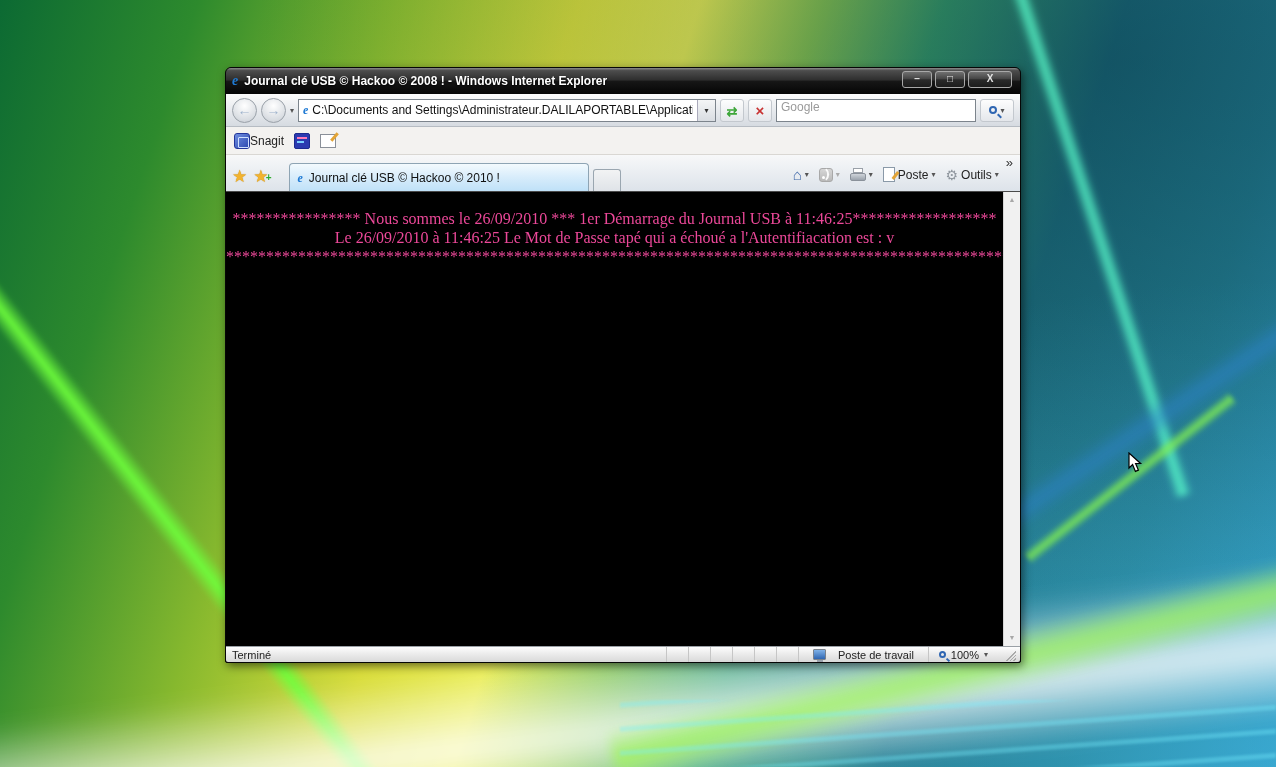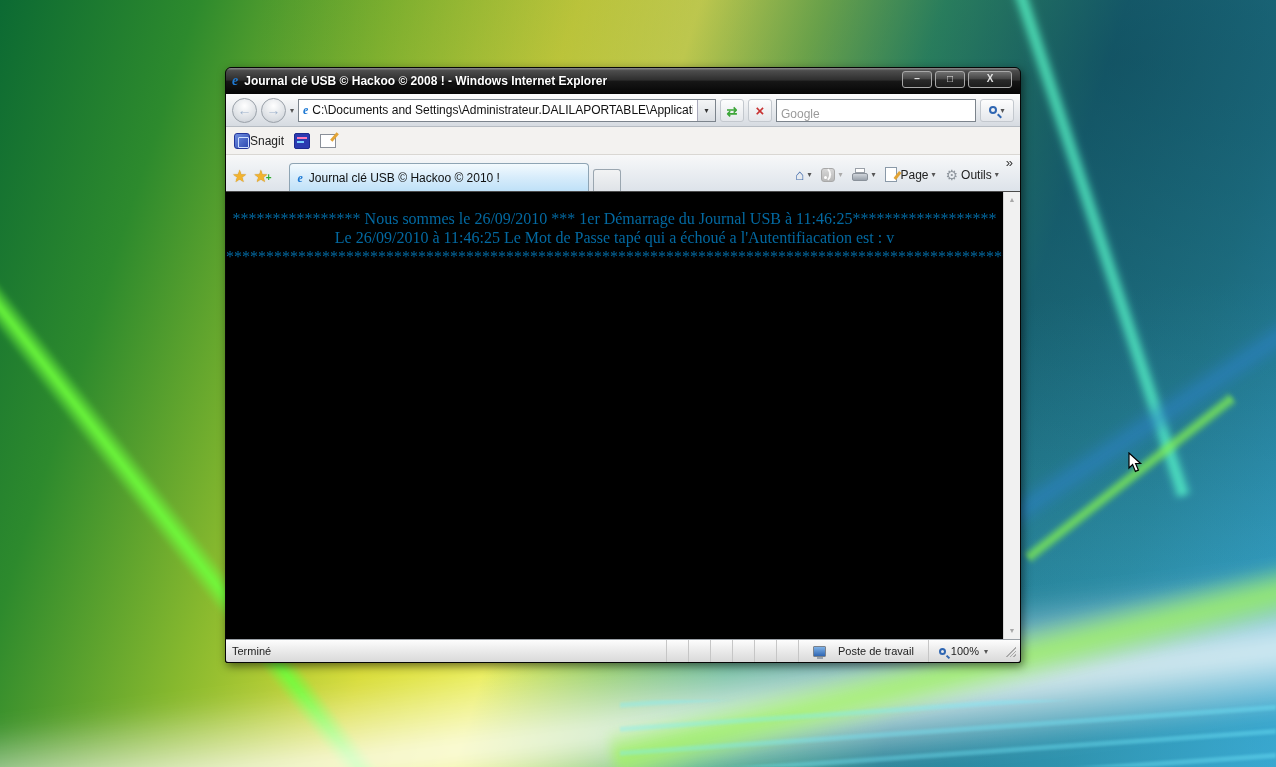--- a/index.html
+++ b/index.html
@@ -93,21 +93,21 @@
     flex:1; height:23px; background:#fff; border:1px solid #7c848c; display:flex; align-items:center; padding:0 0 0 4px; gap:4px;
   }
   .addr-input { flex:1; border:none; outline:none; font-size:12px; color:#111; height:19px; font-family:"Liberation Sans", sans-serif; background:transparent; }
   .addr-drop {
     width:18px; height:21px; border-left:1px solid #aab; text-align:center; font-size:8px; color:#333; line-height:21px;
     background:linear-gradient(#f4f5f6,#d9dde2);
   }
   .sq-btn { width:24px; height:23px; border:1px solid #c3c8ce; border-radius:3px; background:linear-gradient(#fdfdfd,#e4e7eb); text-align:center; line-height:21px; }
   .refresh-glyph { color:#3da639; font-weight:bold; font-size:13px; }
   .stop-glyph { color:#c83232; font-weight:bold; font-size:15px; }
-  .search-wrap { width:200px; height:23px; background:#fff; border:1px solid #7c848c; display:flex; align-items:flex-end; padding:0 4px; }
+  .search-wrap { width:200px; height:23px; background:#fff; border:1px solid #7c848c; display:flex; align-items:flex-start; padding:0 4px; }
   .search-input { flex:1; border:none; outline:none; font-size:12px; color:#111; font-family:"Liberation Sans", sans-serif; }
   .search-input::placeholder { color:#9a9a9a; }
   .search-btn { width:34px; height:23px; border:1px solid #c3c8ce; border-radius:3px; background:linear-gradient(#fdfdfd,#e4e7eb); display:flex; align-items:center; justify-content:center; gap:3px; }
   .magnifier { width:8px; height:8px; border:2px solid #2f66b2; border-radius:50%; position:relative; }
   .magnifier::after { content:""; position:absolute; width:5px; height:2px; background:#2f66b2; transform:rotate(45deg); left:6px; top:7px; }
 
   
   .snagit-bar { height:28px; background:#f3f2f0; border-bottom:1px solid #d9d7d3; display:flex; align-items:center; padding:0 8px; gap:10px; }
   .snagit-main { display:flex; align-items:center; }
   .snagit-logo { width:16px; height:16px; border-radius:3px; background:linear-gradient(135deg,#6f8fe0,#2b47b0); border:1px solid #22359a; position:relative; }
@@ -145,29 +145,29 @@
   .page-ico::after { content:""; position:absolute; right:-3px; bottom:1px; width:3px; height:9px; background:#e2a437; transform:rotate(38deg); }
   .gear-glyph { font-size:14px; color:#8f969e; line-height:14px; }
   .overflow-chevron { font-size:13px; color:#333; padding:0 3px 10px 2px; align-self:flex-start; }
 
   
   .content {
     flex:1; background:#000; border-top:1px solid #4a4a4a; position:relative; overflow:hidden;
   }
   .page-text { position:absolute; left:0; right:17px; top:0; bottom:0; padding-top:17px; text-align:center; }
   .page-line {
-    font-family:"Liberation Serif", serif; font-size:16px; line-height:19px; color:#0369a1; white-space:nowrap;
+    font-family:"Liberation Serif", serif; font-size:16px; line-height:19px; color:#ec4899; white-space:nowrap;
   }
   .scrollbar { position:absolute; right:0; top:0; bottom:0; width:17px; background:#f1f1f1; border-left:1px solid #d6d6d6; }
   .sb-arrow { position:absolute; left:0; width:16px; height:16px; text-align:center; font-size:7px; color:#a8a8a8; line-height:16px; }
   .sb-up { top:0; } .sb-down { bottom:0; }
 
   
   .statusbar {
-    height:23px; background:linear-gradient(#fdfdfd,#ececec 45%,#d9d9d9);
+    height:16px; background:linear-gradient(#fdfdfd,#ececec 45%,#d9d9d9);
     border-top:1px solid #9aa0a6; display:flex; align-items:center; font-size:11px; color:#222; padding:0 4px;
     border-radius:0 0 2px 2px;
   }
   .status-text { padding-left:2px; }
   .status-seps { margin-left:auto; display:flex; height:100%; }
   .status-seps i { width:22px; border-left:1px solid #c6c6c6; height:100%; }
   .status-zone { display:flex; align-items:center; gap:12px; padding:0 14px; border-left:1px solid #c6c6c6; height:100%; }
   .pc-ico { width:13px; height:11px; border:1px solid #7a828c; border-radius:1px; background:linear-gradient(#7fb2e8,#2f66b2); position:relative; }
   .pc-ico::after { content:""; position:absolute; left:3px; bottom:-3px; width:6px; height:2px; background:#9aa2ac; }
   .status-zoom { display:flex; align-items:center; gap:5px; padding:0 10px; border-left:1px solid #c6c6c6; height:100%; }
@@ -253,21 +253,21 @@
         </div>
         <div class="cmd-item">
           <span class="print-ico">
               <span class="paper"></span>
               <span class="body"></span>
             </span>
           <span class="caret">▾</span>
         </div>
         <div class="cmd-item">
           <span class="page-ico"></span>
-          <span>Page</span>
+          <span>Poste</span>
           <span class="caret">▾</span>
         </div>
         <div class="cmd-item">
           <span class="gear-glyph">⚙</span>
           <span>Outils</span>
           <span class="caret">▾</span>
         </div>
       </div>
       <div class="overflow-chevron">»</div>
     </div>

